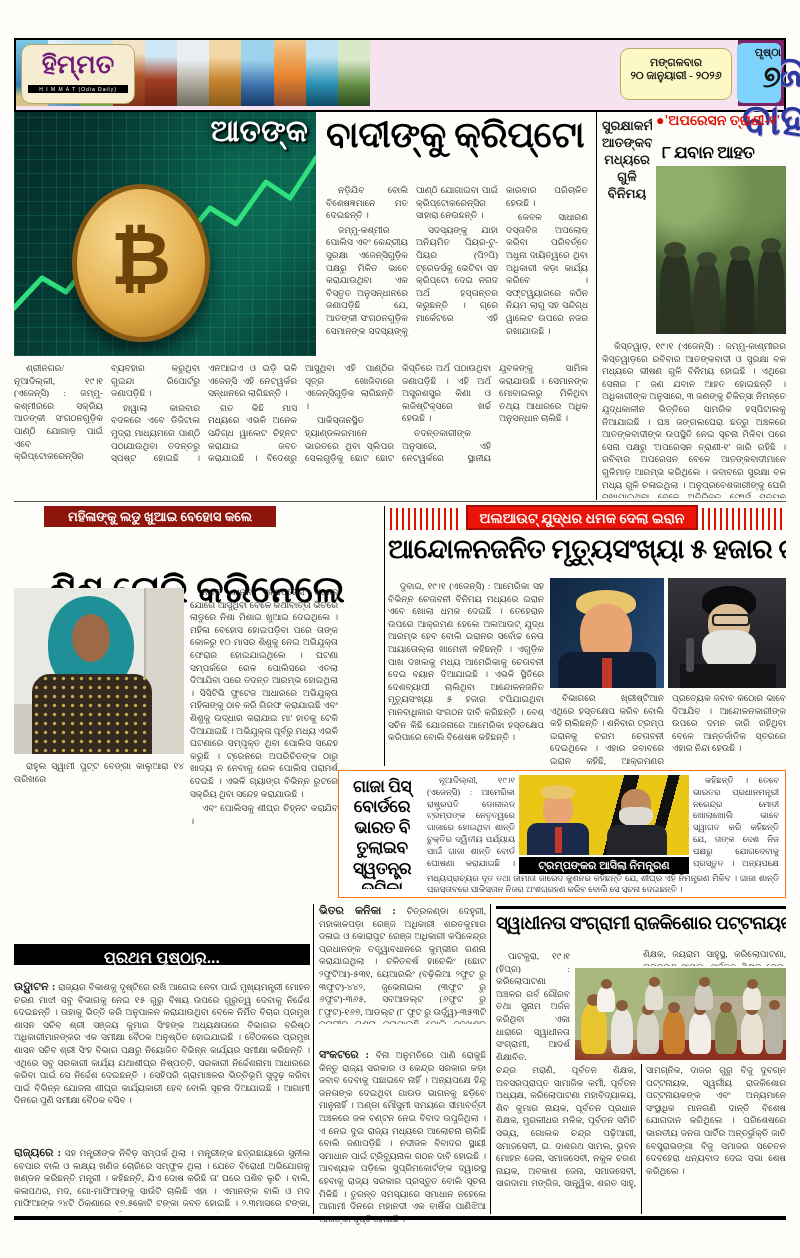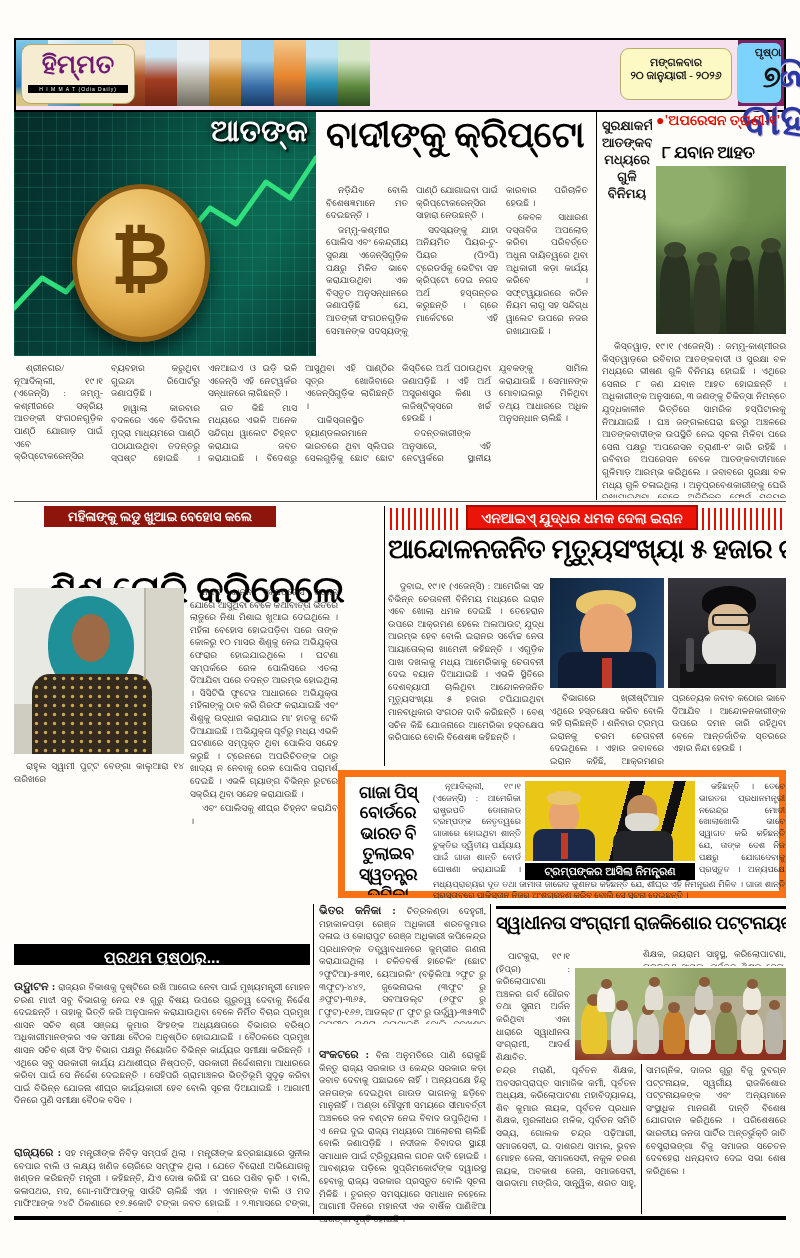--- a/index.html
+++ b/index.html
@@ -76,21 +76,21 @@
   #grp-photo{left:575px;top:968px;width:211px;height:92px;background:
       radial-gradient(circle at 15% 10%,#a9b97d 0 20%,transparent 45%),
       linear-gradient(#93a46b 0 30%,#b5ae93 30% 78%,#8d301f 78% 100%);overflow:hidden;}
   .person{position:absolute;border-radius:45% 45% 20% 20%;}
   .head{position:absolute;border-radius:50%;background:#8a5c3c;}
   
   .band{background:#000;color:#fff;font-weight:bold;text-align:center;font-family:"Liberation Sans",sans-serif;}
   #child-kicker{left:44px;top:506px;width:232px;height:21px;background:#8e150c;color:#fff;font-size:13px;font-weight:bold;text-align:center;line-height:21px;}
   #iran-kicker{left:466px;top:505px;width:232px;height:25px;background:#ea1408;border:2px solid #a80c04;color:#fff;
       font-size:14px;font-weight:bold;text-align:center;line-height:23px;box-sizing:border-box;}
-  #gaza-box{left:338px;top:770px;width:448px;height:128px;border:7px solid #f97316;background:#fff;box-sizing:border-box;}
+  #gaza-box{left:338px;top:770px;width:448px;height:128px;border:1px solid #f97316;background:#fff;box-sizing:border-box;}
   #gaza-caption{position:absolute;left:180px;top:86px;width:170px;height:17px;background:#000;color:#fff;
       font-size:11px;font-weight:bold;text-align:center;line-height:17px;}
 </style>
 </head>
 <body>
 
 <div id="page">
 
   <div id="masthead" class="abs">
     <div id="collage" class="abs">
@@ -182,21 +182,21 @@
   <div class="abs jtxt" style="left:14px;top:760px;width:170px;height:182px;">
     <p>ରାହୁଲ ସ୍ୱାମୀ ପୁଟ୍ଟ ବେଙ୍ଗା କାଲୁଆରା ୧୪ ତାରିଖରେ</p>
   </div>
   <div class="abs jtxt" style="left:190px;top:586px;width:148px;height:356px;">
     <p>ନନ୍ଦନ କାନନ ଏକ୍ସପ୍ରେସ ଟ୍ରେନ୍ ଯୋଗେ ଆସୁଥିବା ବେଳେ କଥାବାର୍ତ୍ତା ଭିତରେ ଲାଡୁରେ ନିଶା ମିଶାଇ ଖୁଆଇ ଦେଇଥିଲେ । ମହିଳା ବେହୋସ ହୋଇପଡ଼ିବା ପରେ ତାଙ୍କ କୋଳରୁ ୧୦ ମାସର ଶିଶୁକୁ ନେଇ ଅଭିଯୁକ୍ତା ଫେରାର ହୋଇଯାଇଥିଲେ । ଘଟଣା ସମ୍ପର୍କରେ ରେଳ ପୋଲିସରେ ଏତଲା ଦିଆଯିବା ପରେ ତଦନ୍ତ ଆରମ୍ଭ ହୋଇଥିଲା । ସିସିଟିଭି ଫୁଟେଜ ଆଧାରରେ ଅଭିଯୁକ୍ତା ମହିଳାଙ୍କୁ ଠାବ କରି ଗିରଫ କରାଯାଇଛି ଏବଂ ଶିଶୁକୁ ଉଦ୍ଧାର କରାଯାଇ ମା' ହାତକୁ ଟେକି ଦିଆଯାଇଛି । ଅଭିଯୁକ୍ତା ପୂର୍ବରୁ ମଧ୍ୟ ଏଭଳି ଘଟଣାରେ ସମ୍ପୃକ୍ତ ଥିବା ପୋଲିସ ସନ୍ଦେହ କରୁଛି । ଟ୍ରେନରେ ଅପରିଚିତଙ୍କ ଠାରୁ ଖାଦ୍ୟ ନ ନେବାକୁ ରେଳ ପୋଲିସ ପରାମର୍ଶ ଦେଇଛି । ଏଭଳି ଗ୍ୟାଙ୍ଗ ବିଭିନ୍ନ ରୁଟରେ ସକ୍ରିୟ ଥିବା ସନ୍ଦେହ କରାଯାଉଛି ।</p>
     <p>ଏବଂ ପୋଲିସକୁ ଶୀଘ୍ର ଚିହ୍ନଟ କରାଯିବ ।</p>
   </div>
   <div class="abs vrule" style="left:384px;top:506px;height:260px;"></div>
 
   <div class="abs stripes" style="left:390px;top:508px;width:72px;height:22px;"></div>
-  <div id="iran-kicker" class="abs">ଏନଆଇଏ୍ ଯୁଦ୍ଧର ଧମକ ଦେଲା ଇରାନ</div>
+  <div id="iran-kicker" class="abs">ଅଲଆଉଟ୍ ଯୁଦ୍ଧର ଧମକ ଦେଲା ଇରାନ</div>
   <div class="abs stripes" style="left:702px;top:508px;width:84px;height:22px;"></div>
   <div class="abs hl nw" style="left:388px;top:534px;width:398px;height:44px;font-size:27px;text-align:center;">ଆନ୍ଦୋଳନଜନିତ ମୃତ୍ୟୁସଂଖ୍ୟା ୫ ହଜାର ଟପିଲା</div>
   <div class="abs jtxt" style="left:388px;top:580px;width:156px;height:188px;">
     <p>ଦୁବାଇ, ୧୯।୧ (ଏଜେନ୍ସି) : ଆମେରିକା ସହ ବିଭିନ୍ନ ଚେତାବନୀ ବିନିମୟ ମଧ୍ୟରେ ଇରାନ ଏବେ ଖୋଲା ଧମକ ଦେଇଛି । ତେହେରାନ ଉପରେ ଆକ୍ରମଣ ହେଲେ ଅଲଆଉଟ୍ ଯୁଦ୍ଧ ଆରମ୍ଭ ହେବ ବୋଲି ଇରାନର ସର୍ବୋଚ୍ଚ ନେତା ଆୟାତୋଲ୍ଲା ଖାମେନୀ କହିଛନ୍ତି । ଏଗୁଡ଼ିକ ପାଖ ଦଖଲକୁ ମଧ୍ୟ ଆମେରିକାକୁ ଚେତାବନୀ ଦେଇ ବୟାନ ଦିଆଯାଇଛି । ଏଭଳି ସ୍ଥିତିରେ ଦେଶବ୍ୟାପୀ ଚାଲିଥିବା ଆନ୍ଦୋଳନଜନିତ ମୃତ୍ୟୁସଂଖ୍ୟା ୫ ହଜାର ଟପିଯାଇଥିବା ମାନବାଧିକାର ସଂଗଠନ ଦାବି କରିଛନ୍ତି । ବେଶ୍ ସଚିନ କିଛି ଯୋଜନାରେ ଆମେରିକା ହସ୍ତକ୍ଷେପ କରିପାରେ ବୋଲି ବିଶେଷଜ୍ଞ କହିଛନ୍ତି ।</p>
   </div>
   <div id="trump-photo" class="abs">
     <div class="hair-t"></div>
       <div class="face-t"></div>
       <div class="suit-t"></div>
       <div class="tie-t"></div>

